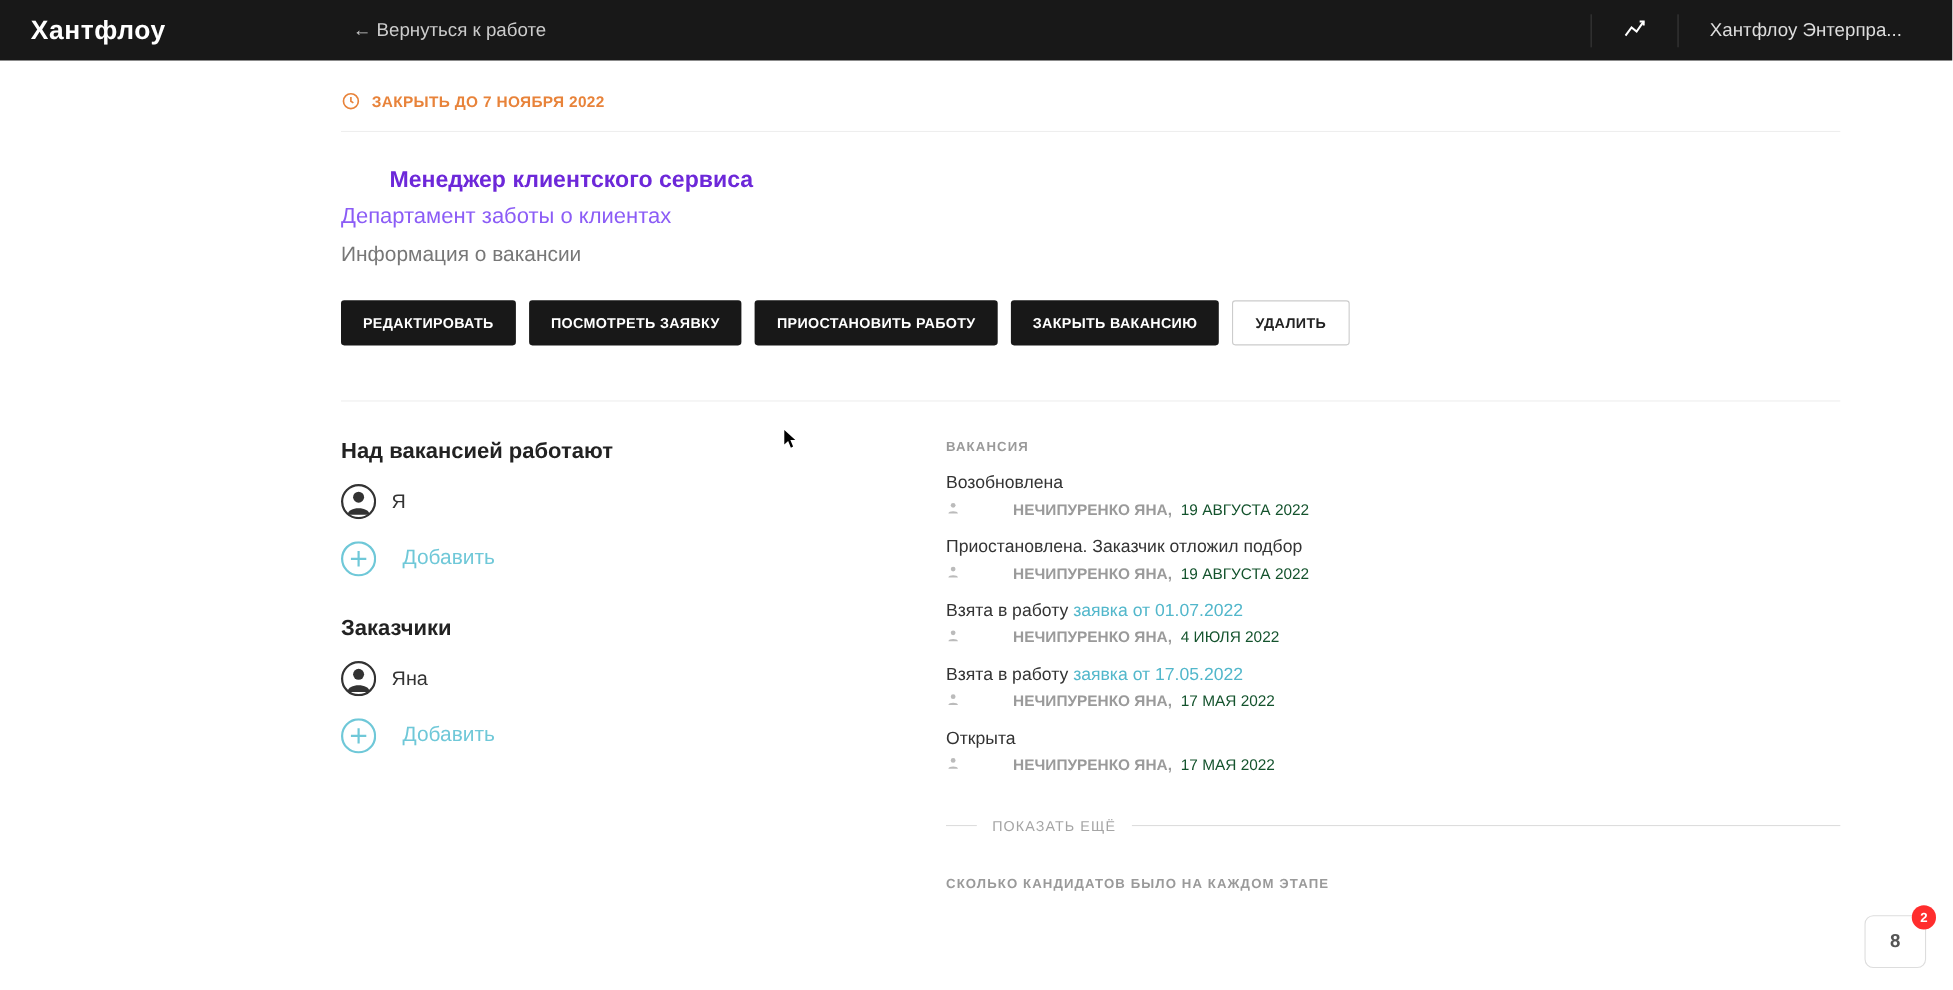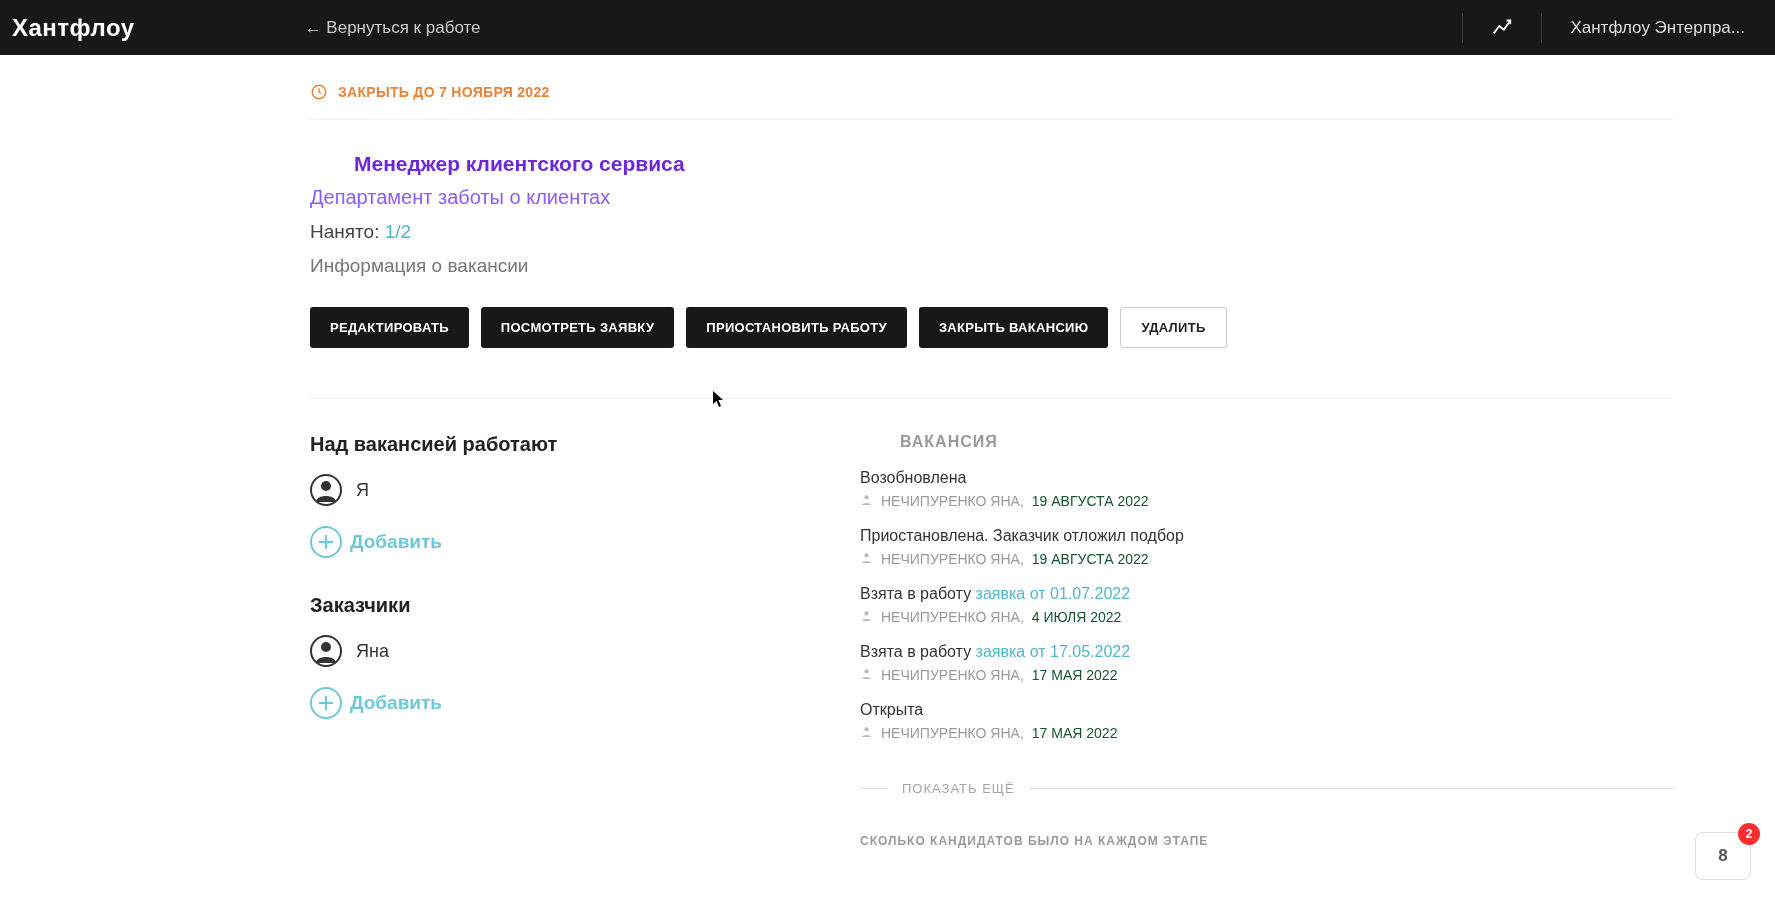--- a/index.html
+++ b/index.html
@@ -13,21 +13,21 @@
   position: relative;
 }
 
 
 .header {
   background: #181818;
   color: #fff;
   height: 55px;
   display: flex;
   align-items: center;
-  padding: 0 12px;
+  padding: 0 28px;
   justify-content: space-between;
 }
 .header-left {
   display: flex;
   align-items: center;
   gap: 170px;
 }
 .logo {
   font-weight: 700;
   font-size: 24px;
@@ -159,58 +159,57 @@
   margin-top: 18px;
 }
 .avatar {
   width: 32px; height: 32px;
 }
 .person-name { font-size: 18px; color: #333; }
 
 .add-row {
   display: flex;
   align-items: center;
-  gap: 8px;
+  gap: 24px;
   margin-top: 20px;
   cursor: pointer;
-  font-weight: bold;
 }
 .add-icon {
   width: 32px; height: 32px;
 }
 .add-text { color: #6fc8d8; font-size: 19px; }
 
 .customers-block { margin-top: 36px; }
 
 
 .small-caps-label {
-  font-size: 16px;
+  font-size: 12px;
   letter-spacing: 1px;
   color: #9a9a9a;
   font-weight: 600;
-  margin-left: 40px;
 }
 .feed-item { margin-top: 18px; }
 .feed-item:first-of-type { margin-top: 20px; }
 .feed-title {
   font-size: 16px;
   color: #333;
 }
 .feed-link { color: #52b7cb; }
 .meta-row {
   display: flex;
   align-items: center;
   gap: 8px;
   margin-top: 6px;
   color: #aaa;
   font-size: 14px;
 }
 .meta-user {
   color: #9a9a9a;
-  font-weight: 400;
+  font-weight: 700;
+  margin-left: 40px;
 }
 .meta-date { color: #14532d; }
 
 .show-more-row {
   margin-top: 40px;
   display: flex;
   align-items: center;
   gap: 14px;
   color: #a5a5a5;
   font-size: 13px;
@@ -301,24 +300,20 @@
         <path d="M12 7 L12 12 L15 14"></path>
       </svg>
     </span>
     <span>ЗАКРЫТЬ ДО 7 НОЯБРЯ 2022</span>
   </div>
   <hr class="sep1">
 
   <div class="title-block">
     <h1 class="page-title">Менеджер клиентского сервиса</h1>
     <div class="department">Департамент заботы о клиентах</div>
-    <div class="hired">
-      <span>Нанято:</span>
-      <span class="hired-link">1/2</span>
-    </div>
     <div class="info-link">Информация о вакансии</div>
   </div>
 
   <div class="actions">
     <button class="btn">РЕДАКТИРОВАТЬ</button>
     <button class="btn">ПОСМОТРЕТЬ ЗАЯВКУ</button>
     <button class="btn">ПРИОСТАНОВИТЬ РАБОТУ</button>
     <button class="btn">ЗАКРЫТЬ ВАКАНСИЮ</button>
     <button class="btn outline">УДАЛИТЬ</button>
   </div>

